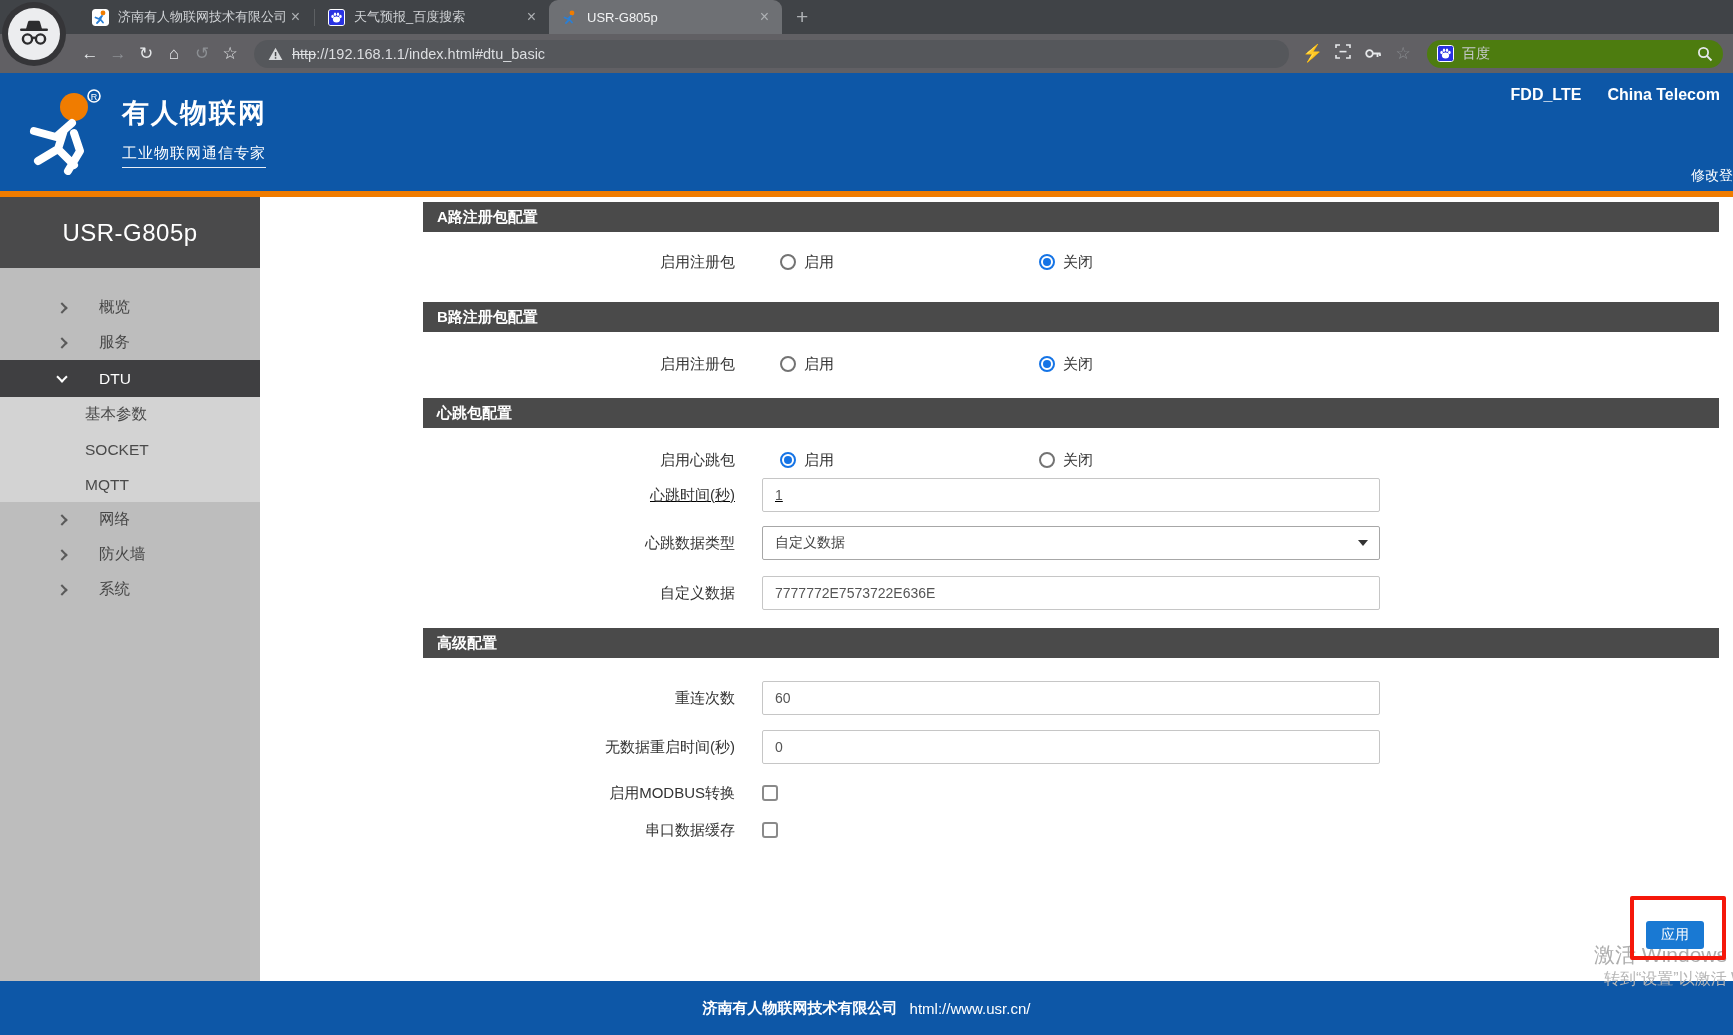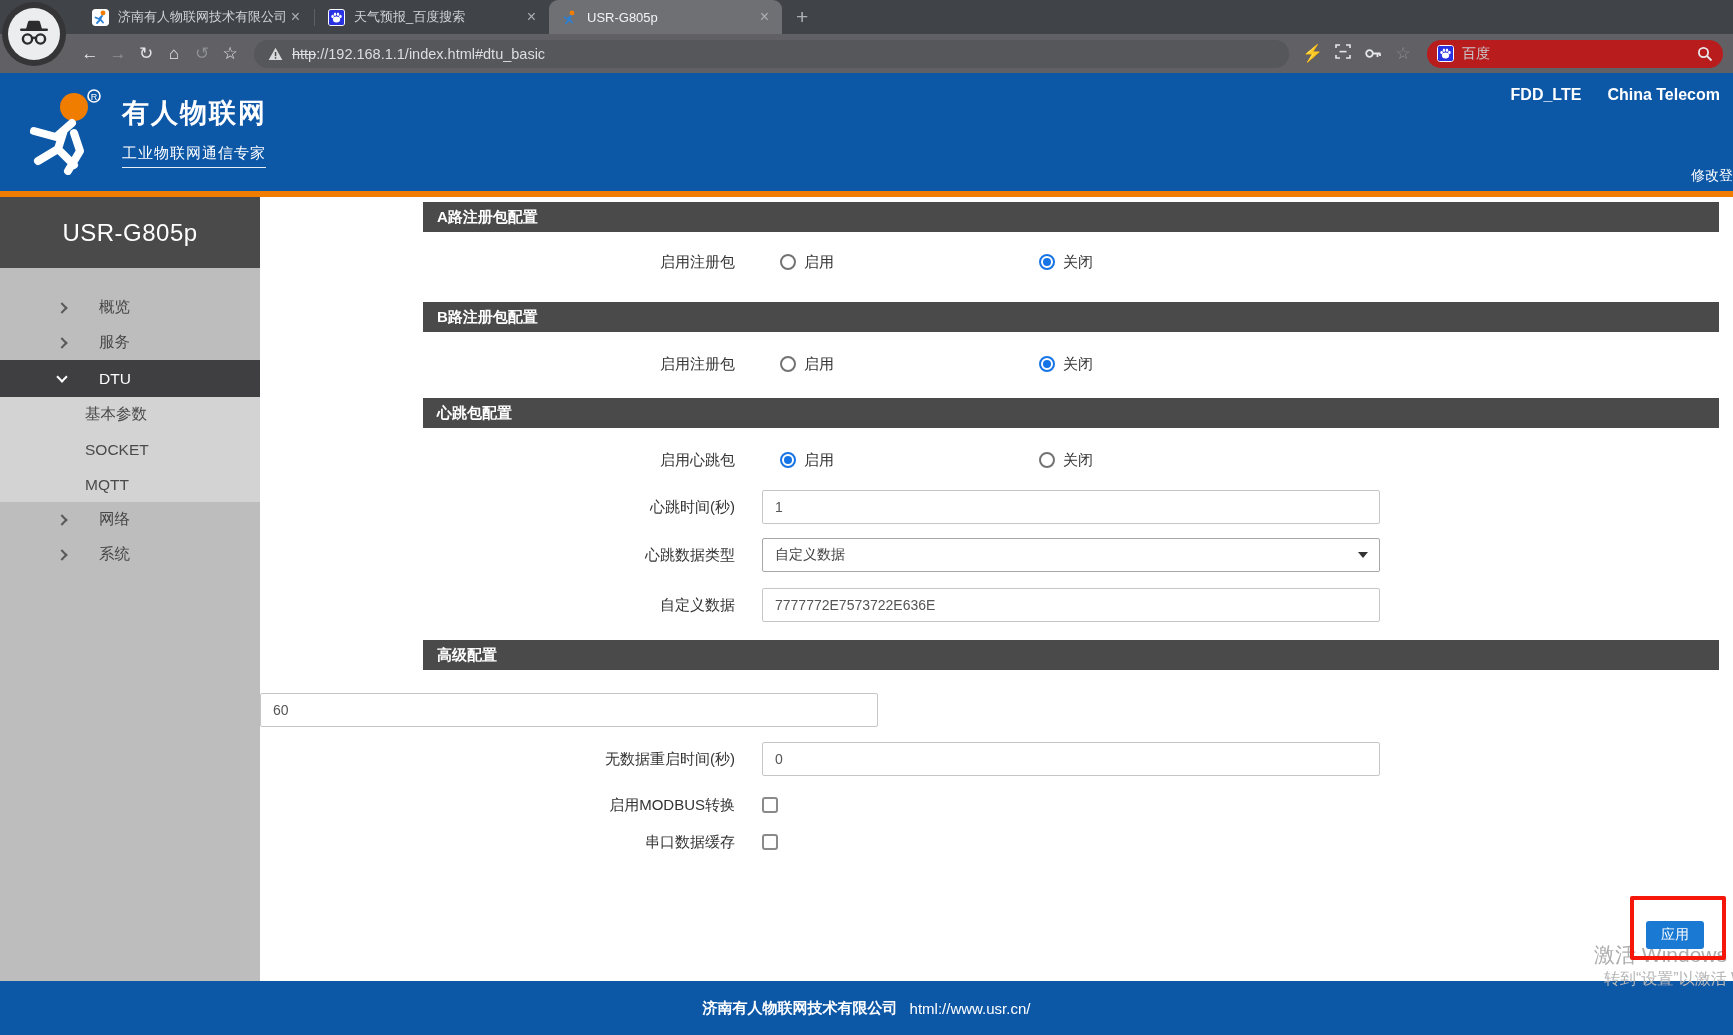--- a/index.html
+++ b/index.html
@@ -21,21 +21,21 @@
   .newtab { color:#aeb1b4; font-size:21px; margin:0 0 4px 14px; line-height:26px; }
   .favicon { width:17px; height:17px; border-radius:3px; flex:0 0 auto; }
 
   .toolbar { height:39px; background:#616064; display:flex; align-items:center; padding:0 10px 0 76px; }
   .navic { width:28px; text-align:center; font-size:17px; color:#e6e8ea; flex:0 0 auto; }
   .navic.dim { color:#8d9094; }
   .omnibox { flex:1; height:28px; background:#55575b; border-radius:14px; margin:0 10px; display:flex; align-items:center; padding:0 14px; font-size:14.5px; color:#dcdee1; white-space:nowrap; overflow:hidden; }
   .omnibox .warn { margin-right:9px; display:flex; }
   .strike { text-decoration:line-through; }
   .rtool { display:flex; align-items:center; gap:2px; }
-  .sidesearch { width:296px; height:28px; background:#b91c1c; border-radius:14px; display:flex; align-items:center; padding:0 10px; margin-left:8px; }
+  .sidesearch { width:296px; height:28px; background:#4d7c0f; border-radius:14px; display:flex; align-items:center; padding:0 10px; margin-left:8px; }
   .sidesearch .txt { color:#c7cacd; font-size:14px; margin-left:8px; flex:1; }
 
   
   .siteheader { height:118px; background:#0d57a7; position:relative; color:#fff; }
   .logo { position:absolute; left:22px; top:16px; }
   .brandcol { position:absolute; left:122px; top:22px; }
   .brand { font-size:27px; font-weight:bold; letter-spacing:2px; }
   .slogan { font-size:15px; margin-top:13px; padding-bottom:4px; border-bottom:1px solid #e8eef7; display:inline-block; letter-spacing:1px; }
   .netinfo { position:absolute; top:13px; right:13px; font-size:16px; font-weight:bold; }
   .netinfo span + span { margin-left:26px; }
@@ -226,20 +226,24 @@
         <div class="sitem">基本参数</div>
         <div class="sitem">SOCKET</div>
         <div class="sitem">MQTT</div>
       </div>
       <div class="mitem">
           <span class="chev"></span>
           <span>网络</span>
         </div>
       <div class="mitem">
           <span class="chev"></span>
+          <span>防火墙</span>
+        </div>
+      <div class="mitem">
+          <span class="chev"></span>
           <span>系统</span>
         </div>
     </div>
   </div>
 
   <div class="main">
 
     <div class="secbar first">A路注册包配置</div>
     <div class="frow radiorow" style="margin:20px 0 30px 0;">
       <div class="flabel">启用注册包</div>
@@ -271,38 +275,39 @@
       <div class="flabel">启用心跳包</div>
       <div class="rgroup g1">
           <span class="radio on"></span>
           <span class="rlabel">启用</span>
         </div>
       <div class="rgroup">
           <span class="radio"></span>
           <span class="rlabel">关闭</span>
         </div>
     </div>
-    <div class="frow inputrow" style="margin-top:20px;">
+    <div class="frow inputrow" style="margin-top:8px;text-decoration:underline;">
       <div class="flabel">心跳时间(秒)</div>
       <input class="tinput" value="1" style="">
     </div>
     <div class="frow inputrow" style="margin-top:14px;">
       <div class="flabel">心跳数据类型</div>
       <div class="selectbox">
           <span>自定义数据</span>
           <span class="selarrow"></span>
         </div>
     </div>
     <div class="frow inputrow">
       <div class="flabel">自定义数据</div>
       <input class="tinput" value="7777772E7573722E636E" style="">
     </div>
 
     <div class="secbar" style="margin-top:18px;">高级配置</div>
     <div class="frow inputrow" style="margin-top:23px;">
+      <div class="flabel">重连次数</div>
       <input class="tinput" value="60" style="">
     </div>
     <div class="frow inputrow" style="margin-top:15px;">
       <div class="flabel">无数据重启时间(秒)</div>
       <input class="tinput" value="0" style="">
     </div>
     <div class="frow cbrow" style="margin-top:19px;">
       <div class="flabel">启用MODBUS转换</div>
       <span class="cbox"></span>
     </div>

